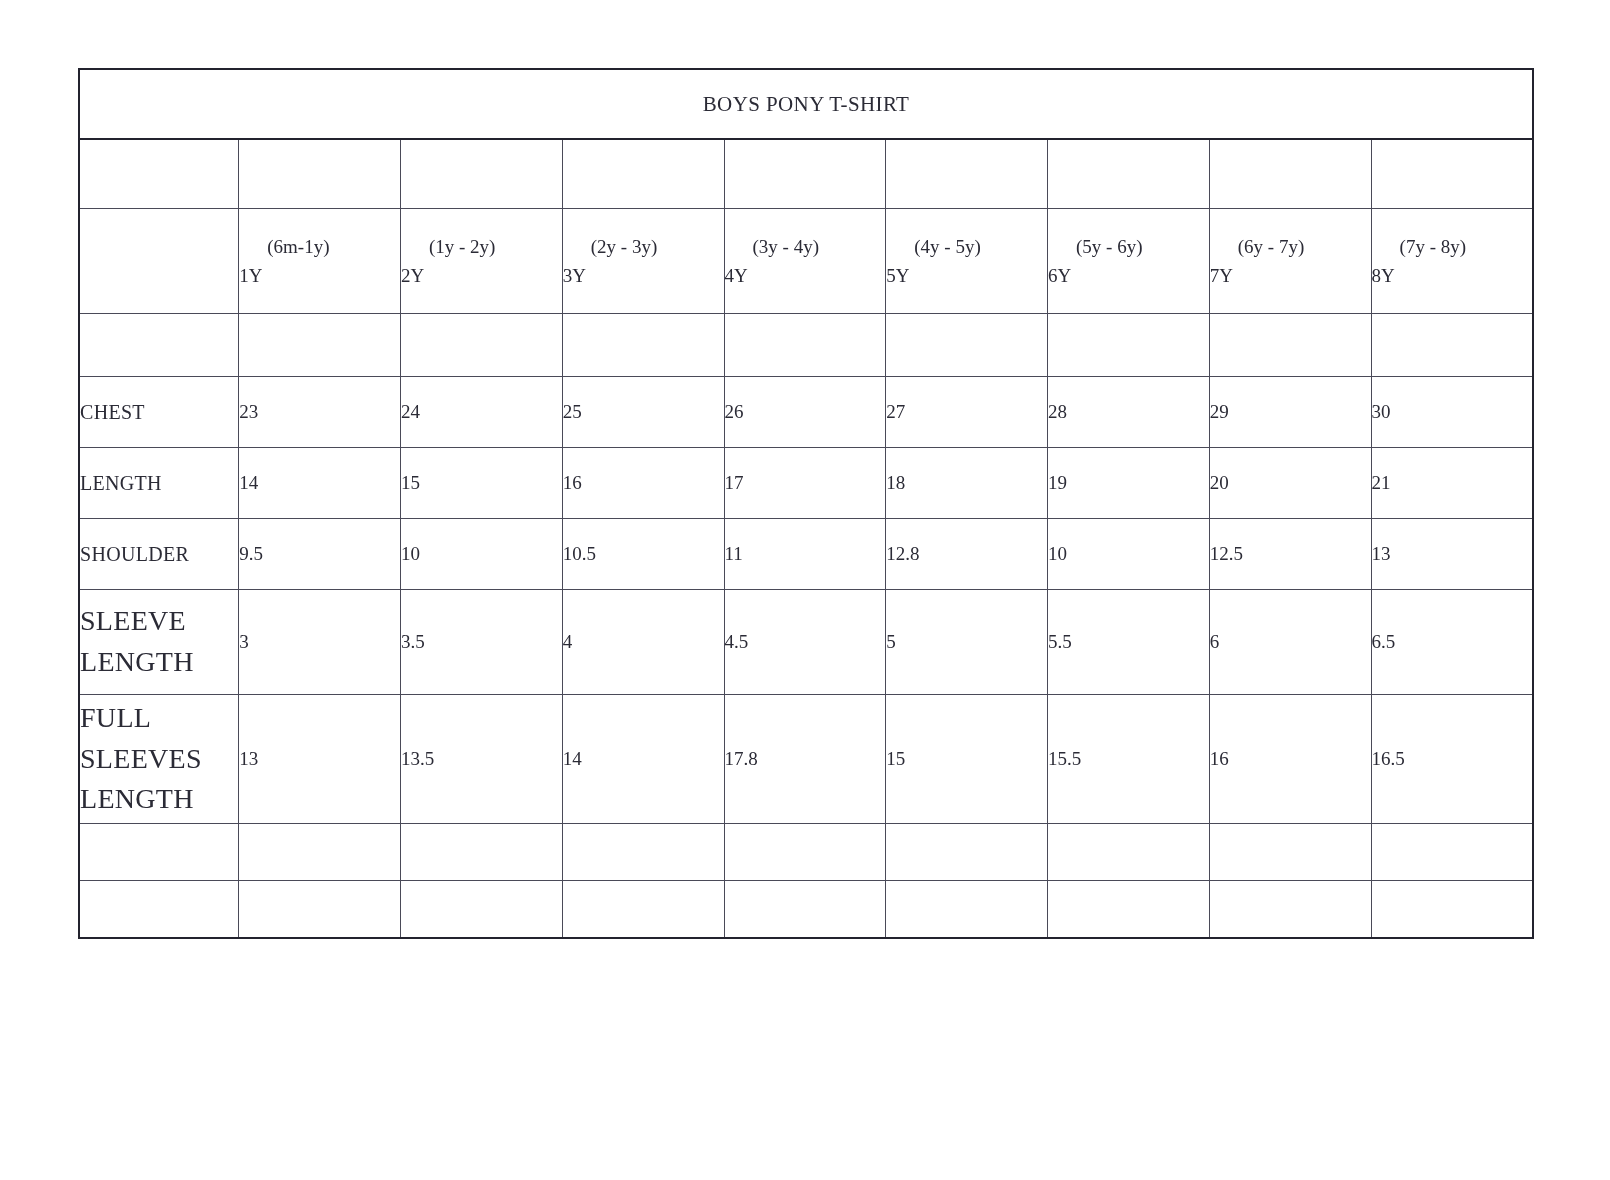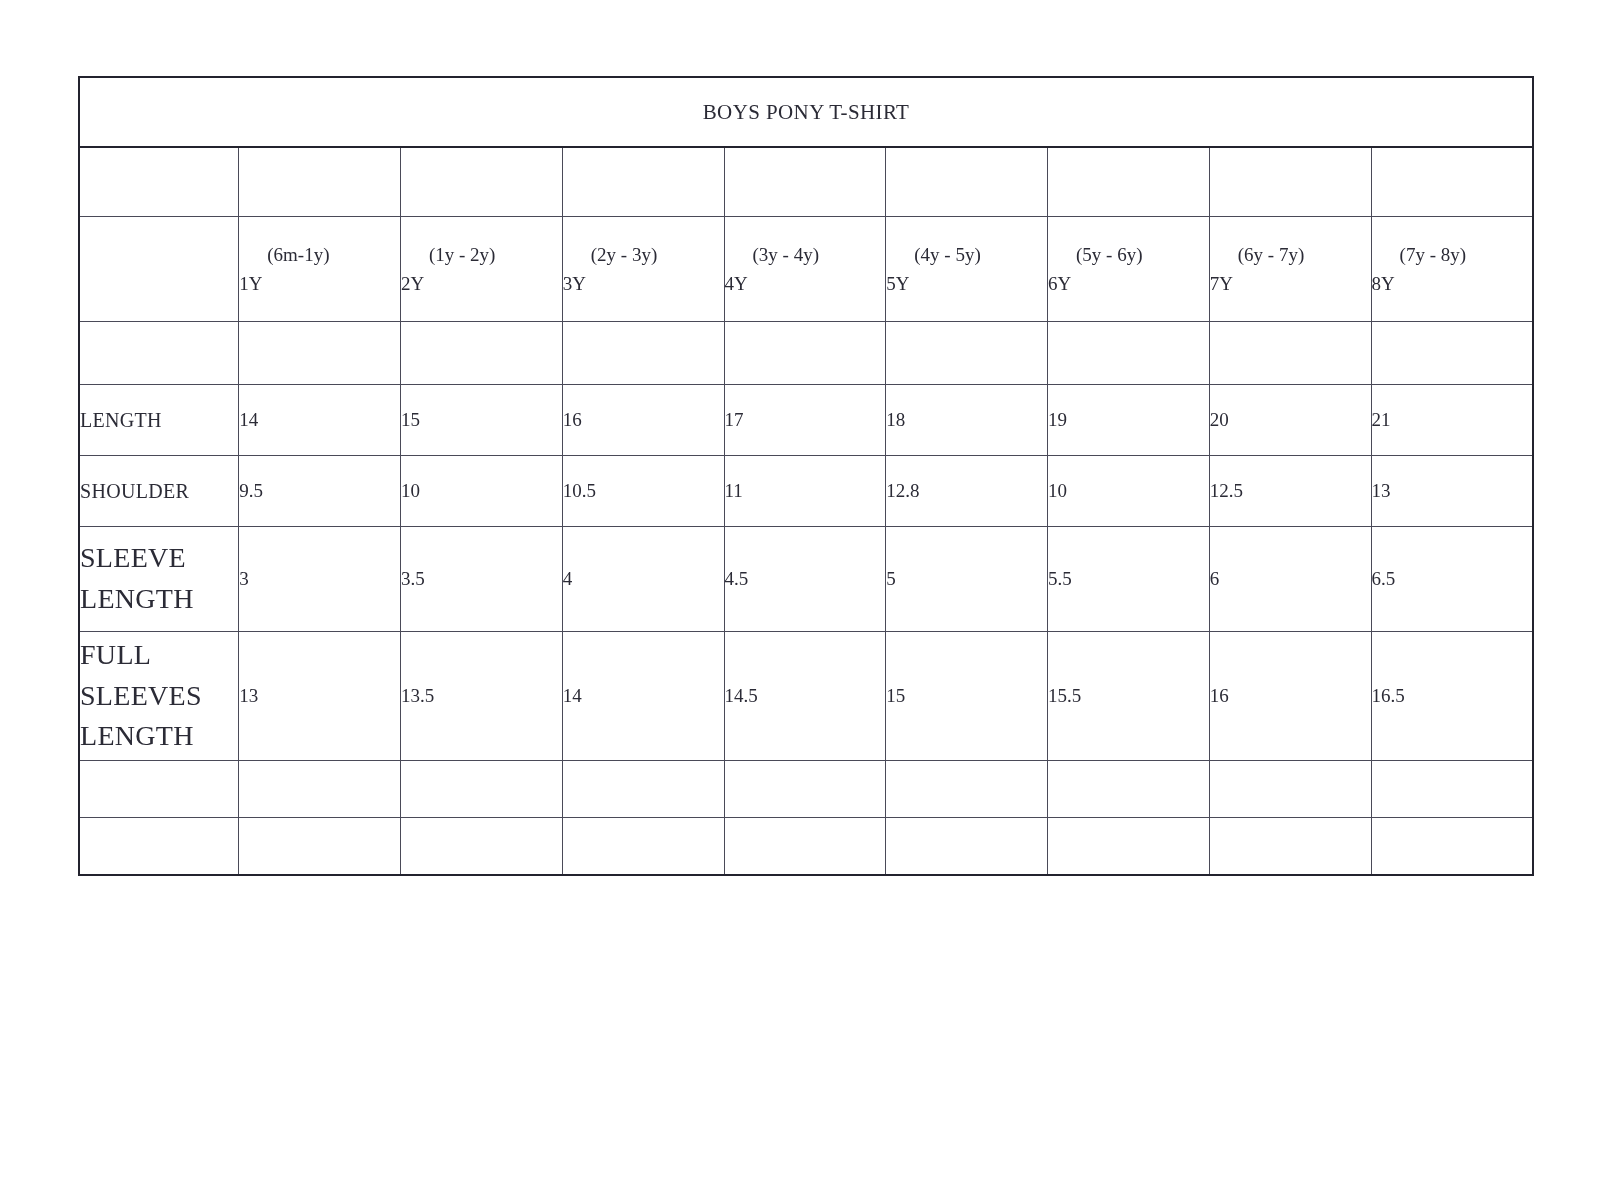--- a/index.html
+++ b/index.html
@@ -16,21 +16,21 @@
   }
   .page {
     position: relative;
     width: 1610px;
     height: 1180px;
     box-sizing: border-box;
   }
   .sheet {
     position: absolute;
     left: 78px;
-    top: 76px;
+    top: 68px;
     width: 1456px;
   }
   table.size-table {
     border-collapse: collapse;
     table-layout: fixed;
     width: 1456px;
     border: 2px solid #23232e;
   }
   table.size-table td,
   table.size-table th {
@@ -173,20 +173,31 @@
           <td></td>
           <td></td>
           <td></td>
           <td></td>
           <td></td>
           <td></td>
           <td></td>
           <td></td>
         </tr>
 
+        <tr class="data-row">
+          <td class="row-label">CHEST</td>
+          <td class="data-cell">23</td>
+          <td class="data-cell">24</td>
+          <td class="data-cell">25</td>
+          <td class="data-cell">26</td>
+          <td class="data-cell">27</td>
+          <td class="data-cell">28</td>
+          <td class="data-cell">29</td>
+          <td class="data-cell">30</td>
+        </tr>
 
 
         <tr class="data-row">
           <td class="row-label">LENGTH</td>
           <td class="data-cell">14</td>
           <td class="data-cell">15</td>
           <td class="data-cell">16</td>
           <td class="data-cell">17</td>
           <td class="data-cell">18</td>
           <td class="data-cell">19</td>
@@ -223,21 +234,21 @@
 
         <tr class="taller-row">
           <td class="label-multi">
             <span>FULL</span><br>
             <span>SLEEVES</span><br>
             <span>LENGTH</span>
           </td>
           <td class="data-cell">13</td>
           <td class="data-cell">13.5</td>
           <td class="data-cell">14</td>
-          <td class="data-cell">14.5</td>
+          <td class="data-cell">17.8</td>
           <td class="data-cell">15</td>
           <td class="data-cell">15.5</td>
           <td class="data-cell">16</td>
           <td class="data-cell">16.5</td>
         </tr>
 
         <tr class="blank-bottom">
           <td></td>
           <td></td>
           <td></td>

